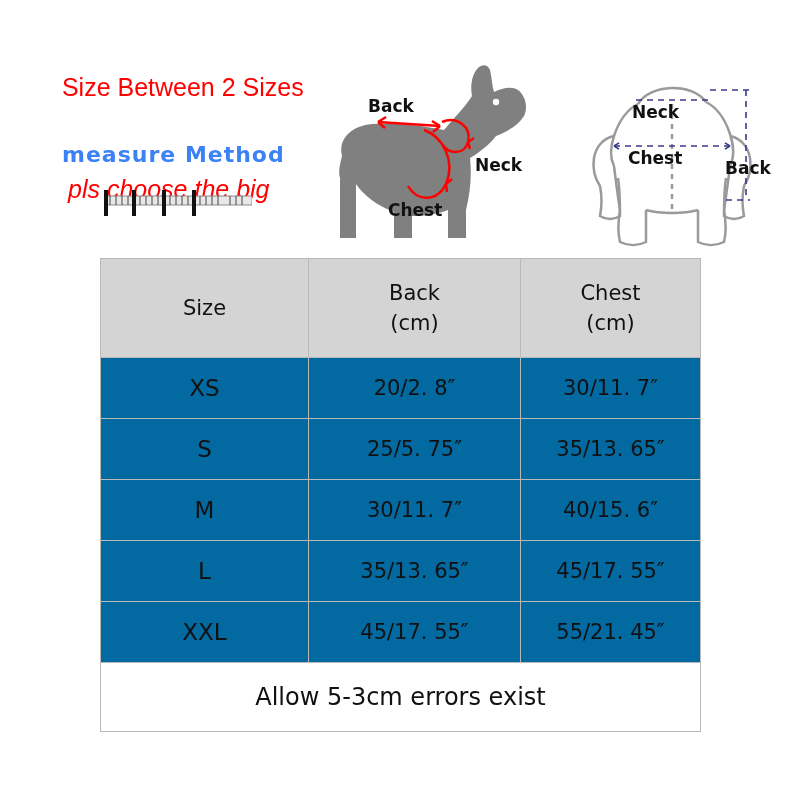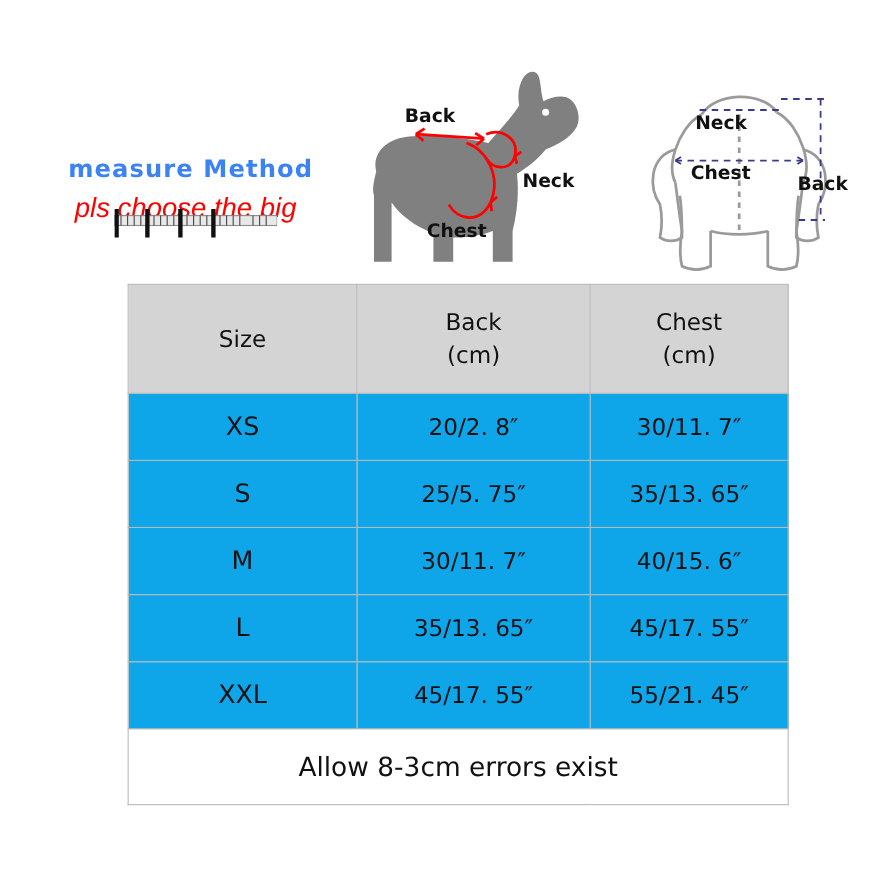--- a/index.html
+++ b/index.html
@@ -72,21 +72,21 @@
     font-family: "DejaVu Sans", sans-serif;
     font-size: 17px;
     font-weight: bold;
     color: #111111;
     white-space: nowrap;
   }
 
   
   .size-table {
     position: absolute;
-    left: 116px;
+    left: 100px;
     top: 258px;
     width: 600px;
     border-collapse: collapse;
     table-layout: fixed;
   }
   .size-table td, .size-table th {
     border: 1px solid #b9b9b9;
     text-align: center;
     font-family: "DejaVu Sans", serif;
     color: #111111;
@@ -94,39 +94,39 @@
   .size-table thead th {
     background: #d4d4d4;
     height: 96px;
     font-size: 21px;
     font-weight: normal;
     line-height: 30px;
   }
   .size-table tbody td {
     height: 58px;
     font-size: 21px;
-    background: #0ea5e9;
+    background: #0369a1;
   }
   .size-table tbody td.sz {
     font-size: 23px;
   }
   .size-table tfoot td {
     height: 66px;
     font-size: 24px;
     background: #ffffff;
   }
   .col-size { width: 208px; }
   .col-back { width: 212px; }
   .col-chest { width: 180px; }
 </style>
 </head>
 <body>
 
 <div class="notice">
-  <br>
+  <span>Size Between 2 Sizes</span><br>
   <span class="line2">pls choose the big</span>
 </div>
 
 <div class="measure-title">measure Method</div>
 
 <div class="ruler">
   <svg width="148" height="30" viewBox="0 0 148 30" xmlns="http://www.w3.org/2000/svg">
     <rect x="0" y="8" width="148" height="9" fill="#e8e8e8" stroke="#8c8c8c" stroke-width="1"></rect>
     <g stroke="#444444" stroke-width="1">
       <line x1="6" y1="8" x2="6" y2="17"></line>
@@ -284,16 +284,16 @@
       <td>45/17. 55″</td>
     </tr>
     <tr>
       <td class="sz">XXL</td>
       <td>45/17. 55″</td>
       <td>55/21. 45″</td>
     </tr>
   </tbody>
   <tfoot>
     <tr>
-      <td colspan="3">Allow 8-3cm errors exist</td>
+      <td colspan="3">Allow 5-3cm errors exist</td>
     </tr>
   </tfoot>
 </table>
 
 </body></html>

